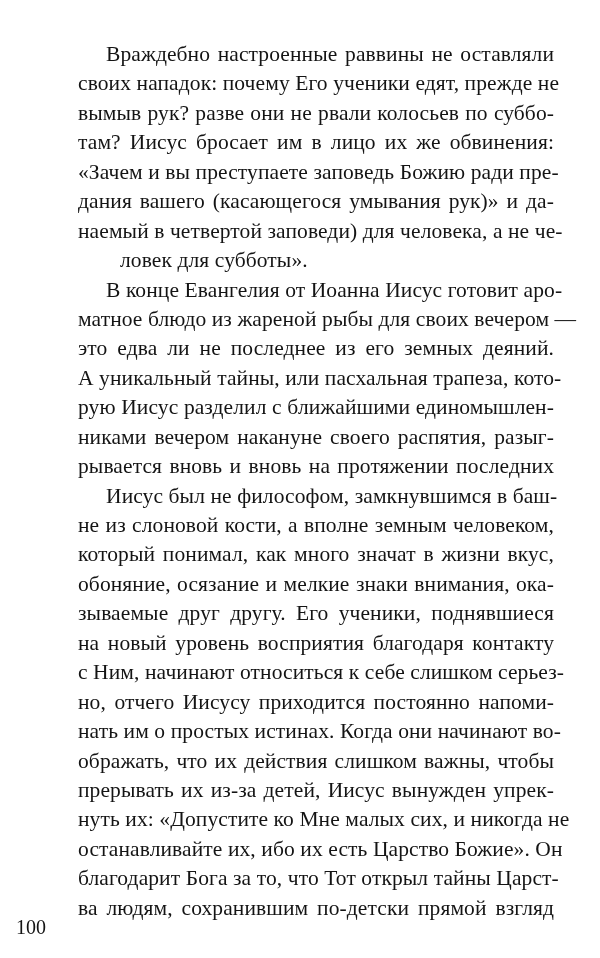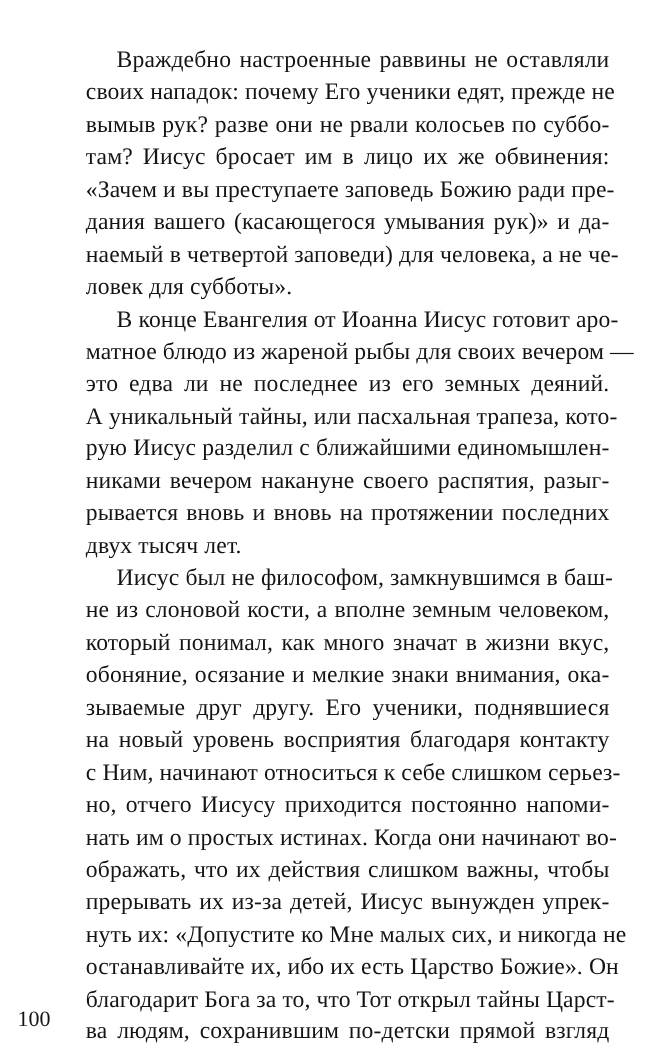--- a/index.html
+++ b/index.html
@@ -35,20 +35,21 @@
       white-space: nowrap;
       text-align: justify;
       text-align-last: justify;
       letter-spacing: 0.1px;
     }
     .line.indent {
       padding-left: 28px;
     }
     .line.last {
       text-align-last: left;
+      margin-left: 42px;
     }
     .page-number {
       position: absolute;
       left: 0;
       width: 600px;
       top: 915px;
       text-align: left;
       font-size: 20px;
       line-height: 24px;
     }
@@ -68,21 +69,20 @@
     <span class="line">наемый в четвертой заповеди) для человека, а не че-</span>
     <span class="line last">ловек для субботы».</span>
 
     <span class="line indent">В конце Евангелия от Иоанна Иисус готовит аро-</span>
     <span class="line">матное блюдо из жареной рыбы для своих вечером —</span>
     <span class="line">это едва ли не последнее из его земных деяний.</span>
     <span class="line">А уникальный тайны, или пасхальная трапеза, кото-</span>
     <span class="line">рую Иисус разделил с ближайшими единомышлен-</span>
     <span class="line">никами вечером накануне своего распятия, разыг-</span>
     <span class="line">рывается вновь и вновь на протяжении последних</span>
-    <span class="line last">двух тысяч лет.</span>
 
     <span class="line indent">Иисус был не философом, замкнувшимся в баш-</span>
     <span class="line">не из слоновой кости, а вполне земным человеком,</span>
     <span class="line">который понимал, как много значат в жизни вкус,</span>
     <span class="line">обоняние, осязание и мелкие знаки внимания, ока-</span>
     <span class="line">зываемые друг другу. Его ученики, поднявшиеся</span>
     <span class="line">на новый уровень восприятия благодаря контакту</span>
     <span class="line">с Ним, начинают относиться к себе слишком серьез-</span>
     <span class="line">но, отчего Иисусу приходится постоянно напоми-</span>
     <span class="line">нать им о простых истинах. Когда они начинают во-</span>

